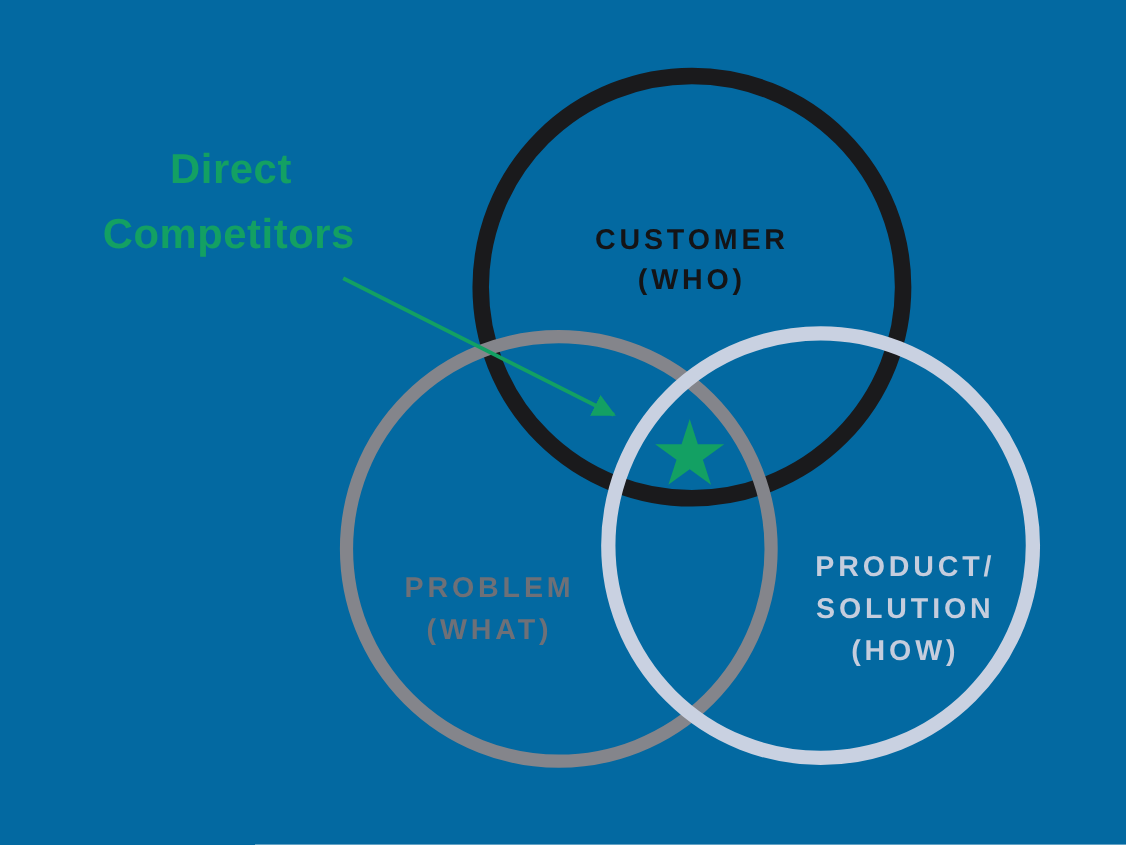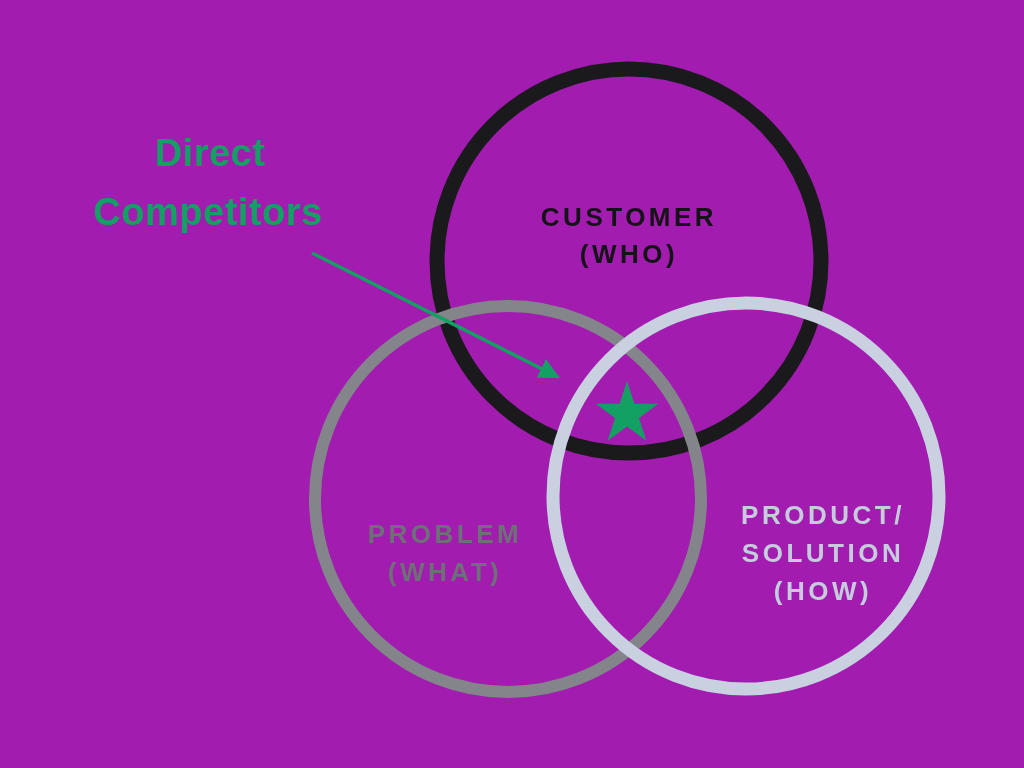--- a/index.html
+++ b/index.html
@@ -4,21 +4,21 @@
 <style>
   html, body {
     margin: 0;
     padding: 0;
     background: #ffffff;
   }
   .canvas {
     position: relative;
     width: 1024px;
     height: 768px;
-    background: #a21caf;
+    background: #0369a1;
     overflow: hidden;
     font-family: "Liberation Sans", sans-serif;
   }
   svg { display: block; }
   .circle-label {
     font-family: "Liberation Sans", sans-serif;
     font-weight: bold;
     font-size: 26px;
     letter-spacing: 3.5px;
   }

